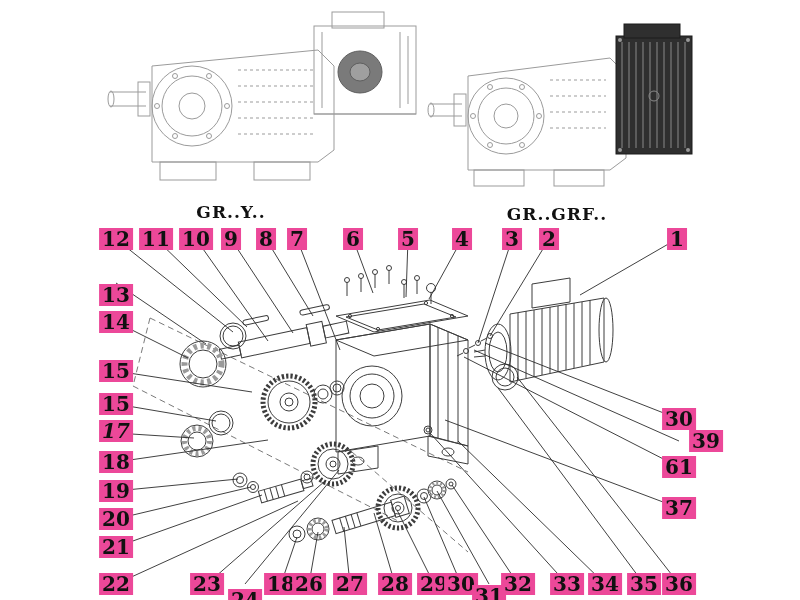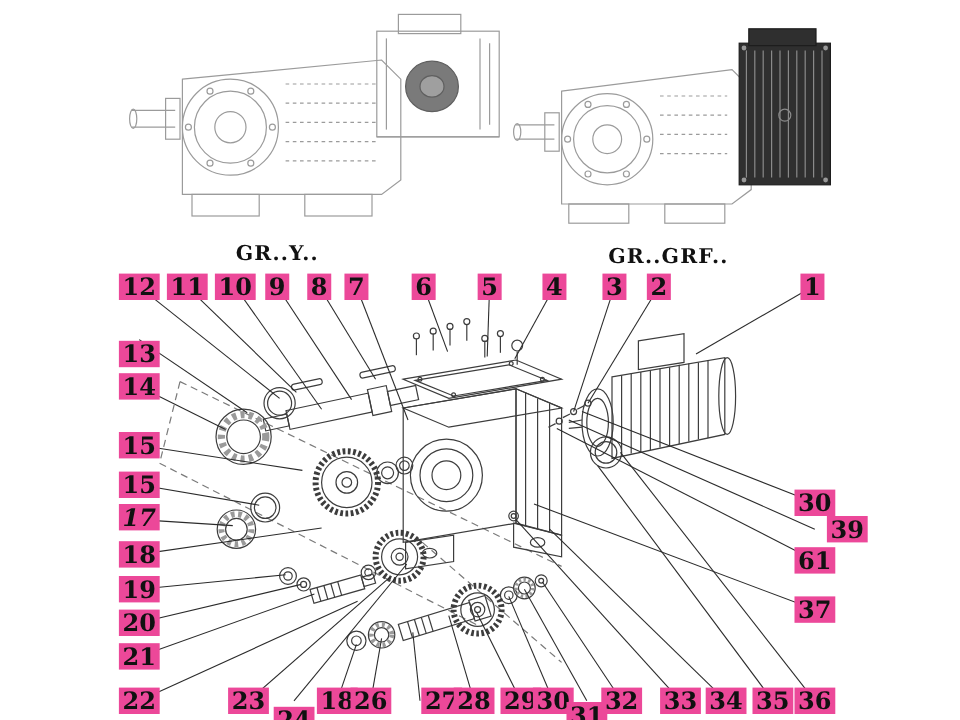--- a/index.html
+++ b/index.html
@@ -367,21 +367,21 @@
       <div class="callout" style="left: 116px; top: 431px; font-style: italic;">17</div>
       <div class="callout" style="left: 116px; top: 462px;">18</div>
       <div class="callout" style="left: 116px; top: 491px;">19</div>
       <div class="callout" style="left: 116px; top: 519px;">20</div>
       <div class="callout" style="left: 116px; top: 547px;">21</div>
       <div class="callout" style="left: 116px; top: 584px;">22</div>
       <div class="callout" style="left: 207px; top: 584px;">23</div>
       <div class="callout" style="left: 245px; top: 584px; margin-top: 16px;">24</div>
       <div class="callout" style="left: 281px; top: 584px;">18</div>
       <div class="callout" style="left: 309px; top: 584px;">26</div>
-      <div class="callout" style="left: 368px; top: 584px;">27</div>
+      <div class="callout" style="left: 350px; top: 584px;">27</div>
       <div class="callout" style="left: 395px; top: 584px;">28</div>
       <div class="callout" style="left: 434px; top: 584px;">29</div>
       <div class="callout" style="left: 461px; top: 584px;">30</div>
       <div class="callout" style="left: 489px; top: 596px;">31</div>
       <div class="callout" style="left: 518px; top: 584px;">32</div>
       <div class="callout" style="left: 567px; top: 584px;">33</div>
       <div class="callout" style="left: 605px; top: 584px;">34</div>
       <div class="callout" style="left: 644px; top: 584px;">35</div>
       <div class="callout" style="left: 679px; top: 584px;">36</div>
       <div class="callout" style="left: 679px; top: 508px;">37</div>

